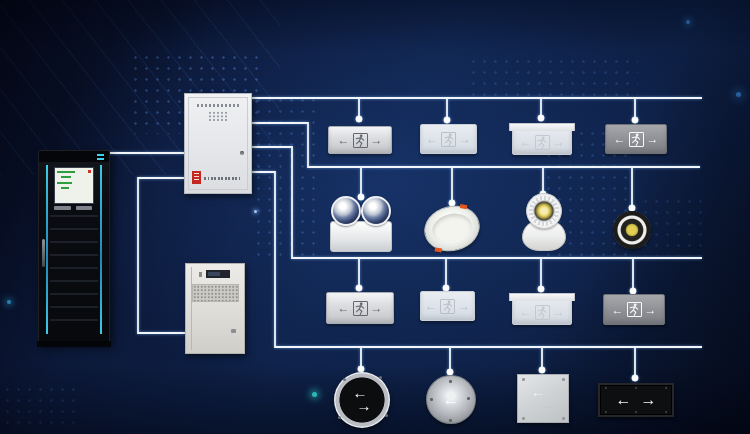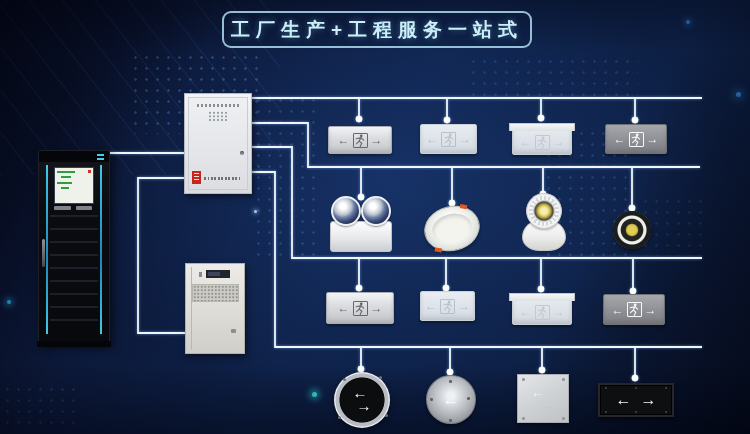--- a/index.html
+++ b/index.html
@@ -232,23 +232,20 @@
         <path d="M450 347 V369"></path>
         <path d="M542 347 V367"></path>
         <path d="M635 347 V375"></path>
       <circle cx="361" cy="369" r="3.2"></circle>
       <circle cx="450" cy="372" r="3.2"></circle>
       <circle cx="542" cy="370" r="3.2"></circle>
       <circle cx="635" cy="378" r="3.2"></circle>
     </g>
   </svg>
 
-  <div class="banner">
-    <span>工厂生产+工程服务一站式</span>
-  </div>
 
   <div class="cabinet">
     <div class="cab-top"></div>
     <div class="cab-led"></div>
     <div class="cab-strip l"></div>
     <div class="cab-strip r"></div>
     <div class="cab-screen">
       <div class="scr-bar" style="left:2px;top:3px;width:18px"></div>
       <div class="scr-bar" style="left:6px;top:8px;width:10px"></div>
       <div class="scr-bar" style="left:2px;top:14px;width:15px"></div>

